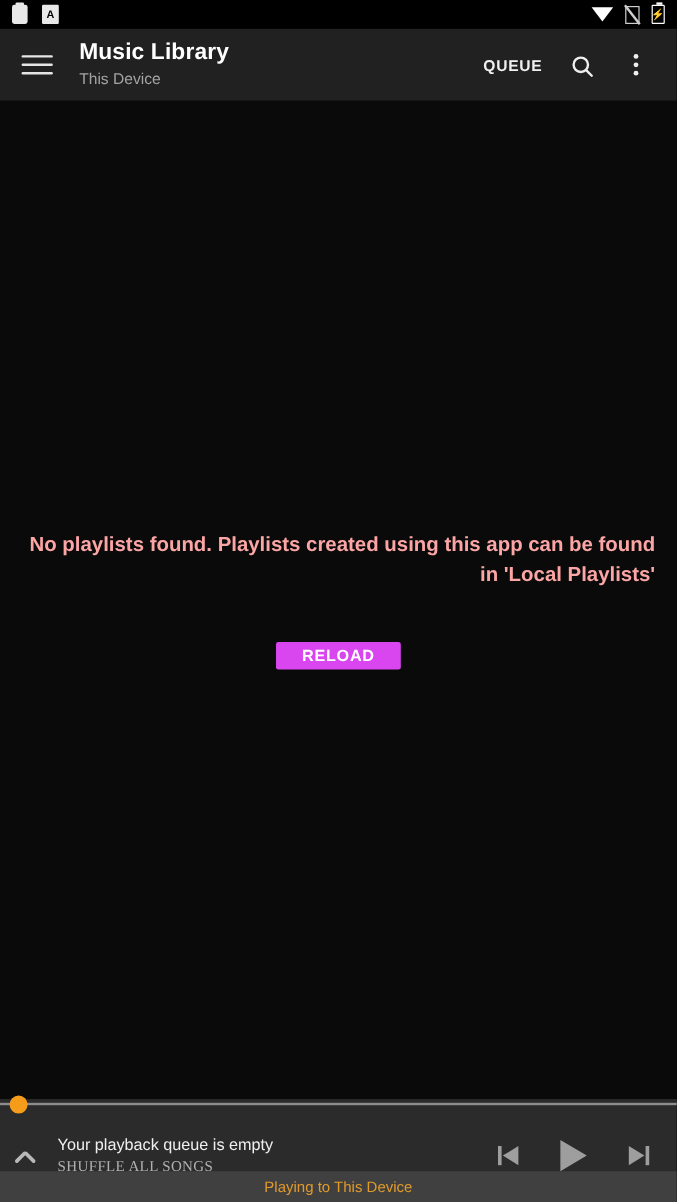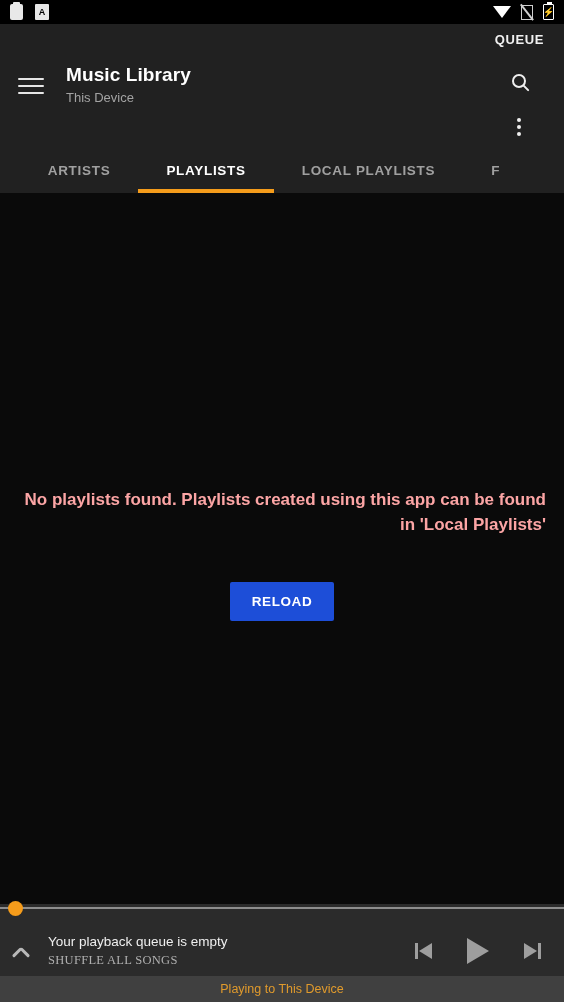--- a/index.html
+++ b/index.html
@@ -37,21 +37,21 @@
   
   .toolbar {
     background:#212121; flex:0 0 60px; display:flex; align-items:center; padding:0 14px 0 18px;
   }
   .hamburger { width:26px; height:26px; display:flex; flex-direction:column; justify-content:center;
     gap:5px; cursor:pointer; flex:0 0 auto; }
   .hamburger i { display:block; height:2px; background:#e6e6e6; border-radius:1px; }
   .titles { margin-left:22px; display:flex; flex-direction:column; justify-content:flex-start; }
   .title { font-size:19px; font-weight:bold; color:#fff; line-height:1.18; letter-spacing:.1px; }
   .subtitle { font-size:13px; color:#a3a3a3; line-height:1.3; margin-top:3px; }
-  .tb-actions { margin-left:auto; display:flex; align-items:center; gap:6px;flex-direction:column; }
+  .tb-actions { margin-left:auto; display:flex; align-items:center; gap:6px; }
   .queue-btn { font-size:13px; font-weight:bold; color:#f0f0f0; letter-spacing:.6px;
     padding:8px 6px; cursor:pointer; }
   .icon-btn { width:40px; height:40px; display:flex; align-items:center; justify-content:center; cursor:pointer; }
   .ic-search { width:14px; height:14px; border:2px solid #efefef; border-radius:50%; position:relative; }
   .ic-search::after{ content:""; position:absolute; bottom:-6px; right:-3px; width:2px; height:8px;
     background:#efefef; transform:rotate(-45deg); border-radius:1px; }
   .ic-dots { display:flex; flex-direction:column; gap:3px; }
   .ic-dots i { width:4px; height:4px; border-radius:50%; background:#efefef; display:block; }
 
   
@@ -60,26 +60,26 @@
   .tab { font-size:13.5px; font-weight:bold; color:#a0a0a0; letter-spacing:.7px;
     padding:0 28px; height:46px; display:flex; align-items:center; cursor:pointer; position:relative; }
   .tab.active { color:#ffffff; }
   .tab.active::after { content:""; position:absolute; left:0; right:0; bottom:0; height:4px; background:#f59c1b; }
 
   
   .main { flex:1 1 auto; background:#0a0a0a; position:relative;
     display:flex; flex-direction:column; align-items:center; justify-content:center; padding-bottom:86px; }
   .empty-msg { font-size:17px; font-weight:bold; color:#fca5a5; text-align:right;
     line-height:1.45; max-width:546px; padding:0 9px; }
-  .reload-btn { margin-top:44px; background:#1d4ed8; color:#ffffff; font-size:13.5px; font-weight:bold;
-    letter-spacing:.6px; padding:12px 22px; border:none; border-radius:2px; cursor:pointer;
+  .reload-btn { margin-top:44px; background:#d946ef; color:#ffffff; font-size:13.5px; font-weight:bold;
+    letter-spacing:.6px; padding:4px 22px; border:none; border-radius:2px; cursor:pointer;
     font-family:"Liberation Sans", sans-serif; }
 
   
-  .player { position:absolute; left:0; right:0; bottom:12px; height:86px;
+  .player { position:absolute; left:0; right:0; bottom:0; height:86px;
     background:#2b2b2b; display:flex; flex-direction:column; }
   .seekbar { position:relative; height:8px; background:#2b2b2b; flex:0 0 8px; }
   .seek-track { position:absolute; left:0; right:0; top:3px; height:2px; background:#8d8d8d; }
   .seek-thumb { position:absolute; left:8px; top:-3px; width:15px; height:15px; border-radius:50%;
     background:#f59c1b; cursor:pointer; }
   .player-row { flex:1 1 auto; display:flex; align-items:center; padding:0 12px 0 8px; }
   .ic-chevron-up { width:30px; height:30px; position:relative; flex:0 0 30px; cursor:pointer; }
   .ic-chevron-up::before, .ic-chevron-up::after { content:""; position:absolute; top:15px; width:12px; height:2.6px;
     background:#b8b8b8; border-radius:2px; }
   .ic-chevron-up::before { left:3px; transform:rotate(-45deg); }
@@ -143,29 +143,20 @@
       <div class="icon-btn">
         <span class="ic-dots">
           <i></i>
           <i></i>
           <i></i>
         </span>
       </div>
     </div>
   </div>
 
-  <div class="tabbar">
-    <div class="tabs">
-      <div class="tab">S</div>
-      <div class="tab">ARTISTS</div>
-      <div class="tab active">PLAYLISTS</div>
-      <div class="tab">LOCAL PLAYLISTS</div>
-      <div class="tab">F</div>
-    </div>
-  </div>
 
   <div class="main">
     <div class="empty-msg">No playlists found. Playlists created using this app can be found in 'Local Playlists'</div>
     <button class="reload-btn">RELOAD</button>
 
     <div class="player">
       <div class="seekbar">
         <div class="seek-track"></div>
         <div class="seek-thumb"></div>
       </div>

